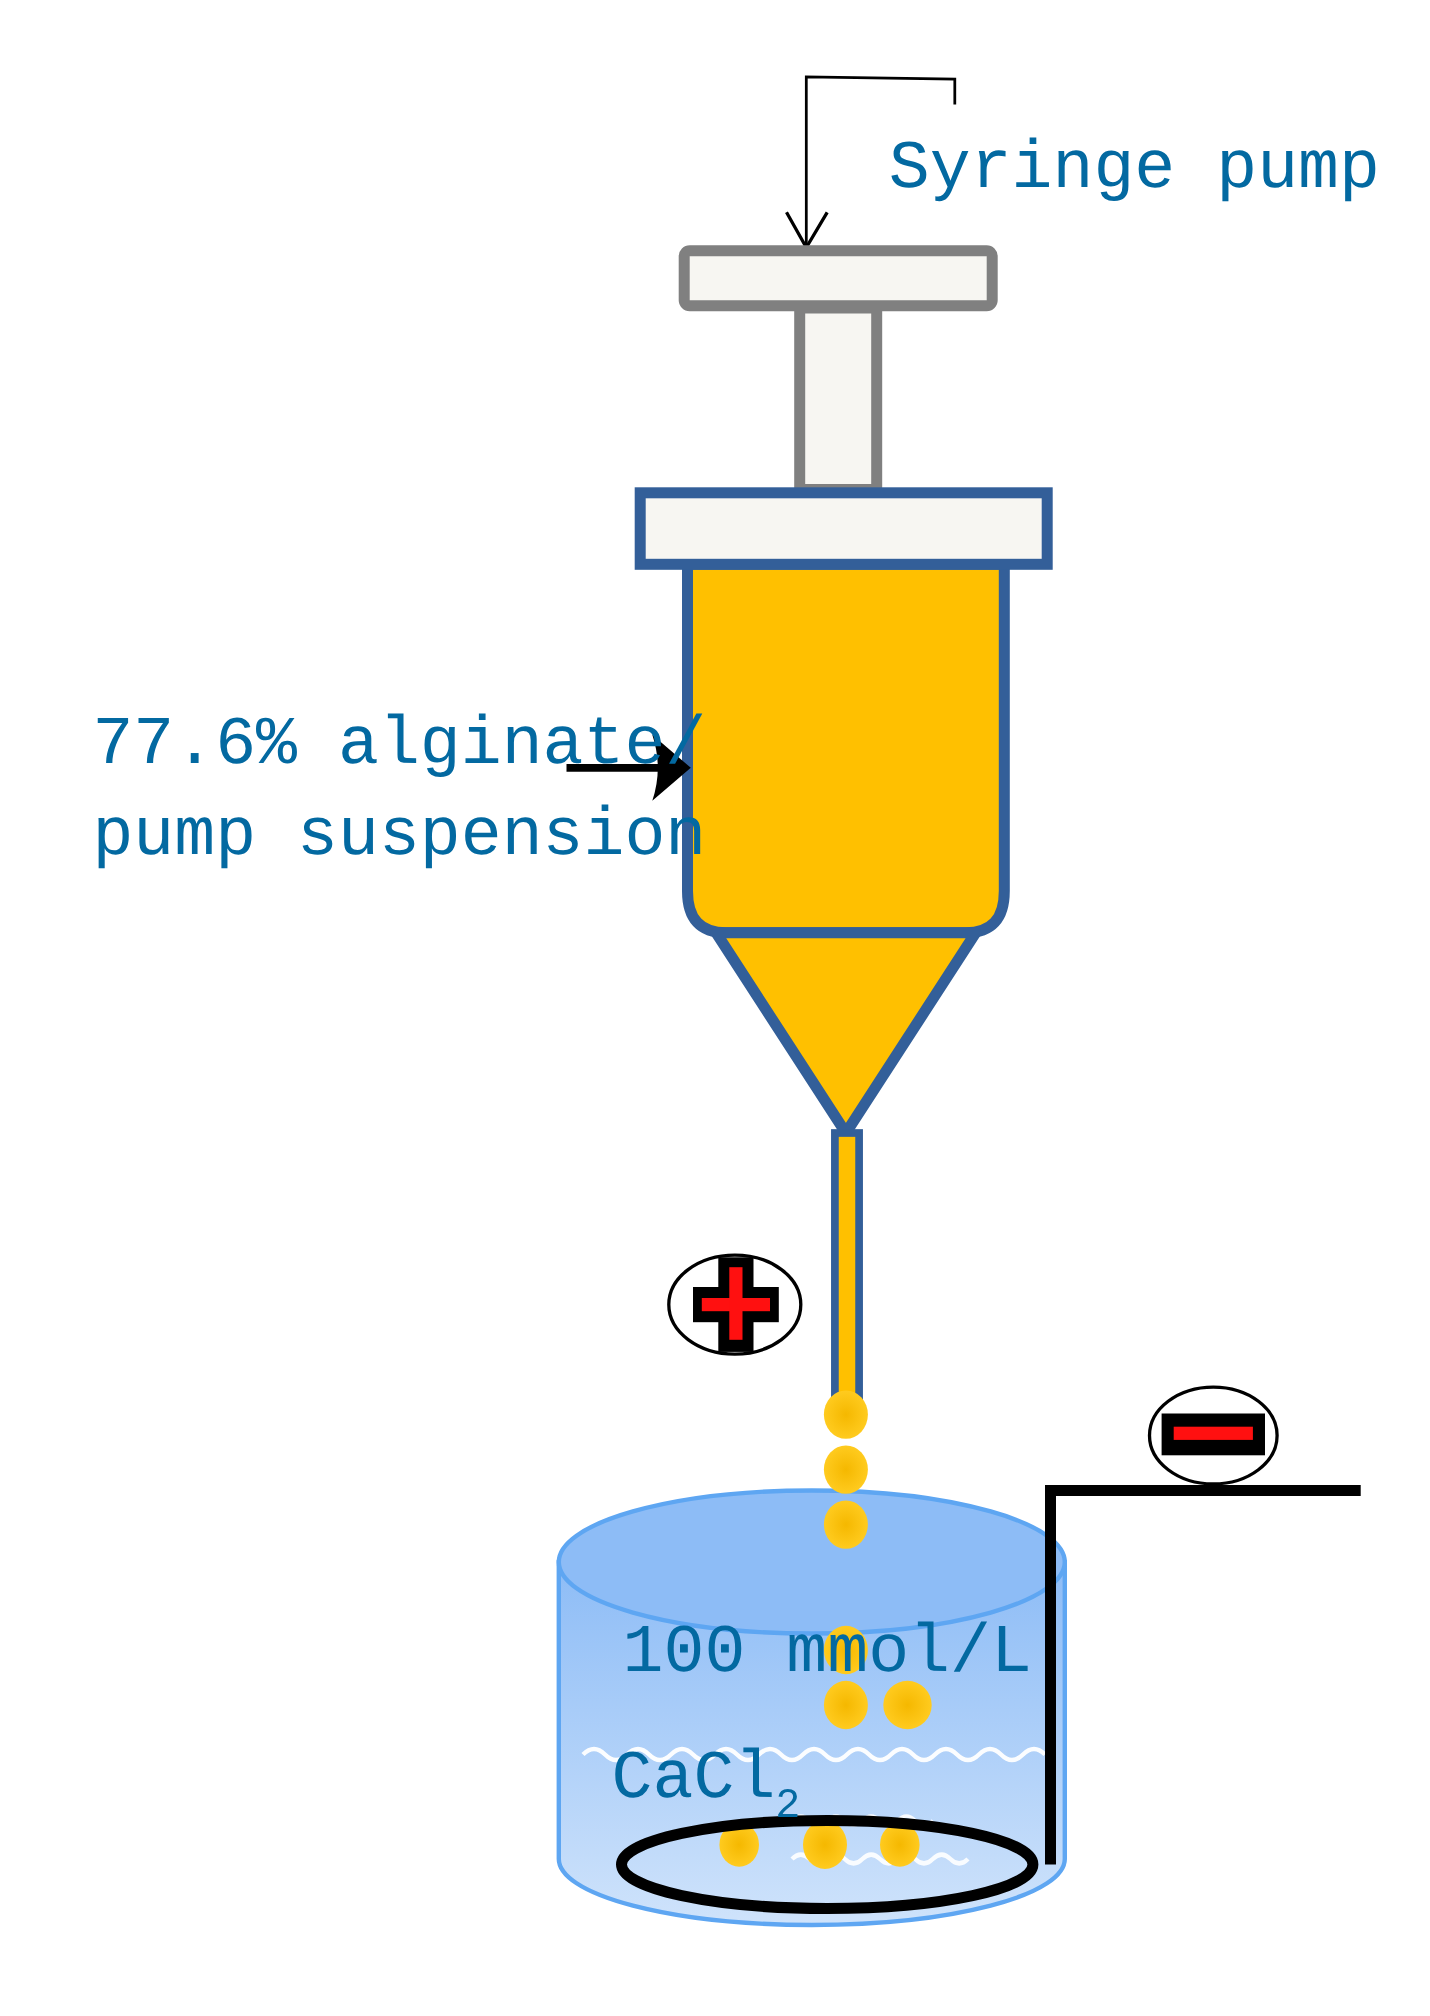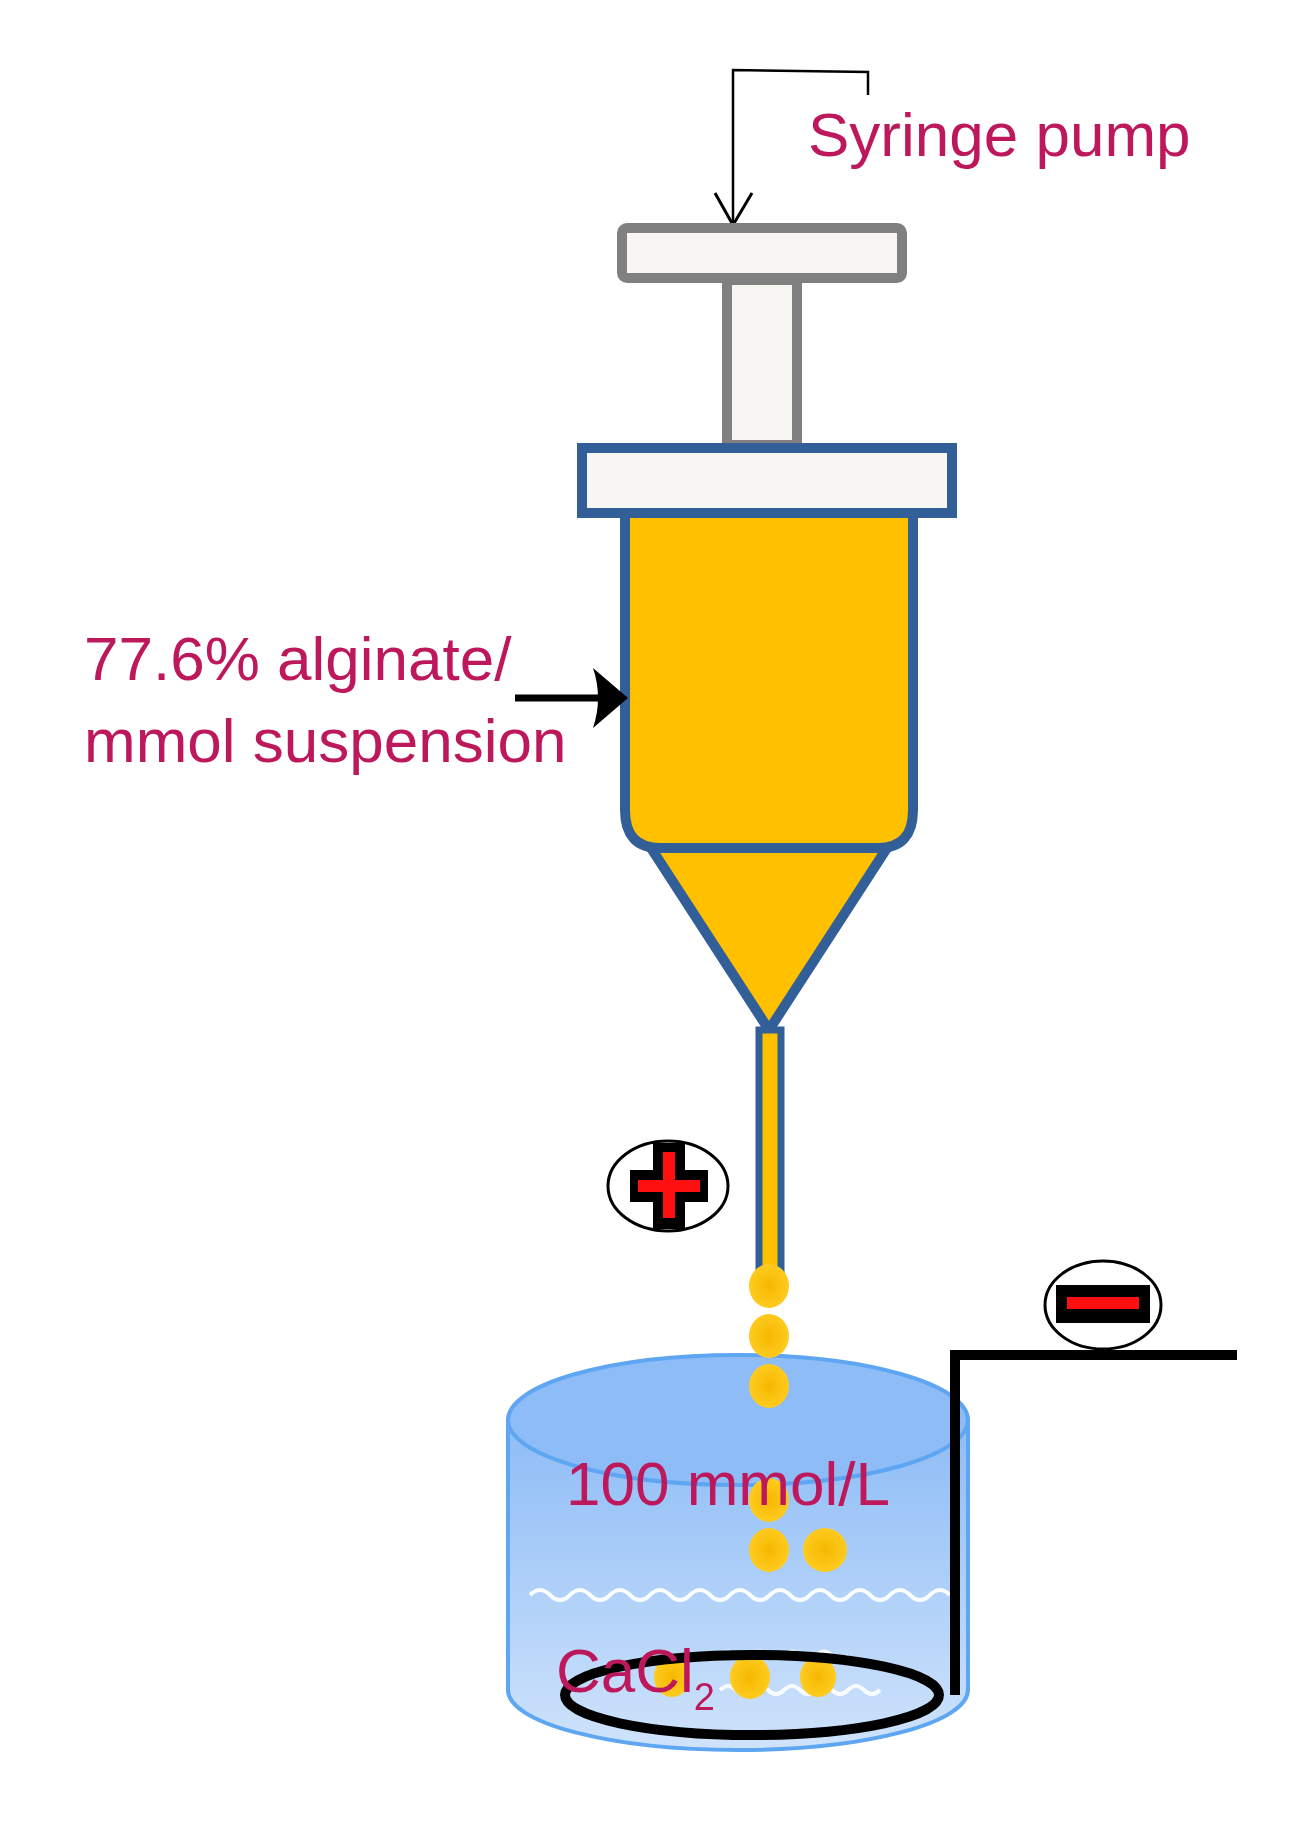--- a/index.html
+++ b/index.html
@@ -1,18 +1,18 @@
 <!DOCTYPE html>
 <html><head>
   <meta charset="utf-8">
   <style>
     html, body { margin: 0; padding: 0; background: #ffffff; }
     body { width: 1300px; height: 1833px; position: relative; overflow: hidden; }
     #canvas { position: absolute; left: 0; top: 0; width: 1300px; height: 1833px; }
-    .lbl { position: absolute; font-family: Liberation Sans, sans-serif; color: #be185d; white-space: nowrap; line-height: 1; }
+    .lbl { position: absolute; font-family: Liberation Mono, monospace; color: #0369a1; white-space: nowrap; line-height: 1; margin-top: 19px; }
     .big { font-size: 62px; }
     .sub { font-size: 38px; position: relative; top: 18px; }
   </style>
 </head>
 <body>
 
 <svg id="canvas" viewBox="0 0 1300 1833" xmlns="http://www.w3.org/2000/svg">
   <defs>
     <linearGradient id="bathGrad" x1="0" y1="0" x2="0" y2="1">
       <stop offset="0" stop-color="#8DBCF6"></stop>
@@ -81,17 +81,17 @@
 
   <g>
     <ellipse cx="1103" cy="1305" rx="58" ry="44" fill="#fff" stroke="#000" stroke-width="3"></ellipse>
     <rect x="1056" y="1285" width="94" height="38" fill="#000"></rect>
     <rect x="1067" y="1297" width="72" height="12" fill="#FF1010"></rect>
   </g>
 </svg>
 
 <div class="lbl big" style="left:808px; top:104px;">Syringe pump</div>
 <div class="lbl big" style="left:84px; top:628px;">77.6% alginate/</div>
-<div class="lbl big" style="left:84px; top:710px;">mmol suspension</div>
+<div class="lbl big" style="left:84px; top:710px;">pump suspension</div>
 <div class="lbl big" style="left:566px; top:1453px;">100 mmol/L</div>
-<div class="lbl big" style="left:556px; top:1640px;">
+<div class="lbl big" style="left:556px; top:1568px;">
   <span>CaCl</span><span class="sub">2</span>
 </div>
 
 </body></html>

